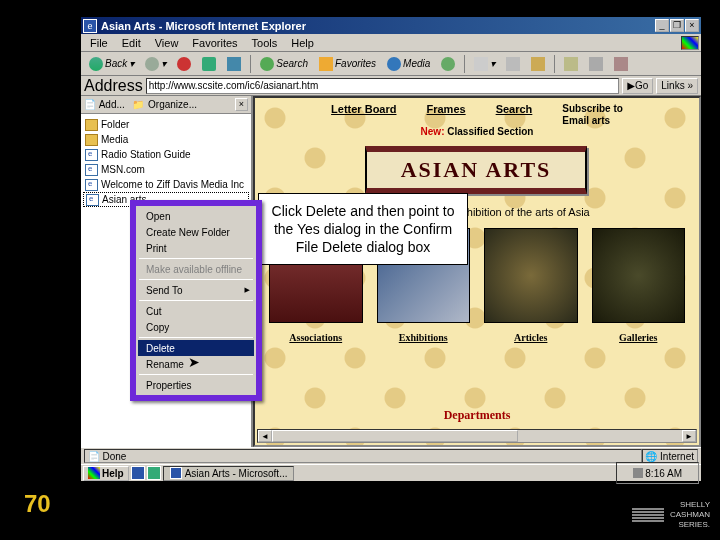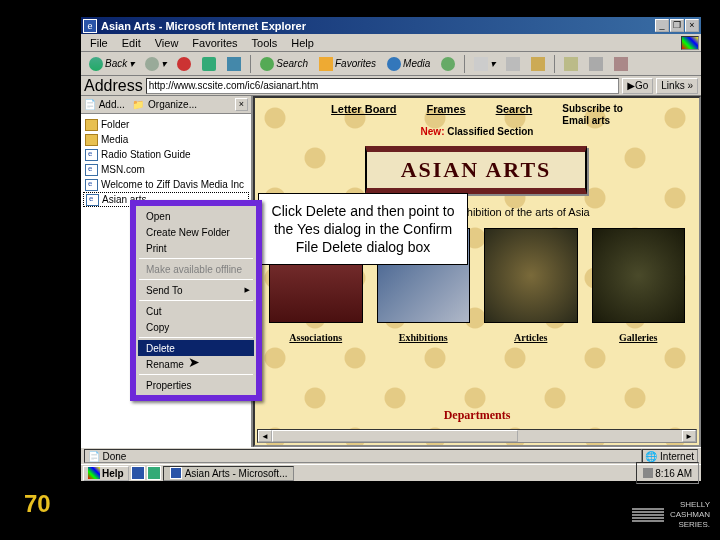--- a/index.html
+++ b/index.html
@@ -102,21 +102,21 @@
   .hscroll .track{flex:1;position:relative;}
   .hscroll .thumb2{position:absolute;left:0;width:60%;top:0;bottom:0;background:#d4d0c8;border:1px outset #fff;}
   .statusbar{position:absolute;left:0;right:0;bottom:17px;height:17px;background:#d4d0c8;border-top:1px solid #fff;display:flex;align-items:center;font-size:10px;padding:0 3px;}
   .statusbar .pane{border:1px inset #888;height:14px;padding:0 3px;display:flex;align-items:center;gap:2px;}
   .statusbar .f1{flex:1;}
   .statusbar .inet{margin-left:auto;}
   .taskbar{position:absolute;left:0;right:0;bottom:0;height:17px;background:#d4d0c8;border-top:1px solid #fff;display:flex;align-items:center;padding:0 2px;gap:2px;font-size:10px;}
   .start{height:15px;padding:0 4px;border:1px outset #fff;display:flex;align-items:center;gap:2px;font-weight:bold;}
   .qicon{width:14px;height:14px;background:#2a54a8;border:1px solid #fff;}
   .task{height:15px;padding:0 6px;border:1px inset #888;background:#cac7bd;display:flex;align-items:center;gap:3px;}
-  .tray{margin-left:auto;height:22px;border:1px inset #888;padding:0 6px;display:flex;align-items:center;gap:2px;}
+  .tray{margin-left:auto;height:22px;border:1px inset #888;padding:0 16px;display:flex;align-items:center;gap:2px;}
   
   .ctxmenu{position:absolute;left:130px;top:200px;width:132px;background:#d4d0c8;border:6px solid #6d28d9;box-shadow:2px 2px 3px rgba(0,0,0,.5);padding:2px;z-index:50;}
   .ctxmenu .mi{height:16px;padding:0 12px 0 8px;font-size:10px;display:flex;align-items:center;position:relative;}
   .ctxmenu .msep{height:1px;background:#808080;border-bottom:1px solid #fff;margin:2px 1px;}
   .ctxmenu .arrow::after{content:"▶";position:absolute;right:4px;font-size:7px;}
   .ctxmenu .dis{color:#808080;}
   .ctxmenu .hl{background:#0a246a;color:#fff;}
   .cursor{position:absolute;left:188px;top:354px;font-size:14px;color:#000;z-index:60;pointer-events:none;}
   
   .callout{position:absolute;left:258px;top:193px;width:210px;background:#fff;border:1px solid #000;padding:8px 10px;text-align:center;font-family:Arial,sans-serif;font-size:14px;line-height:18px;z-index:40;}

